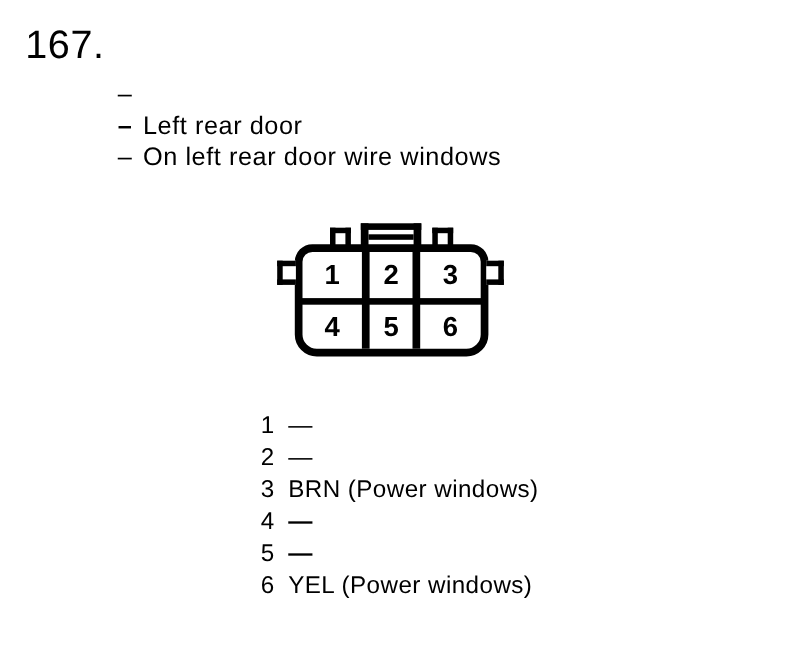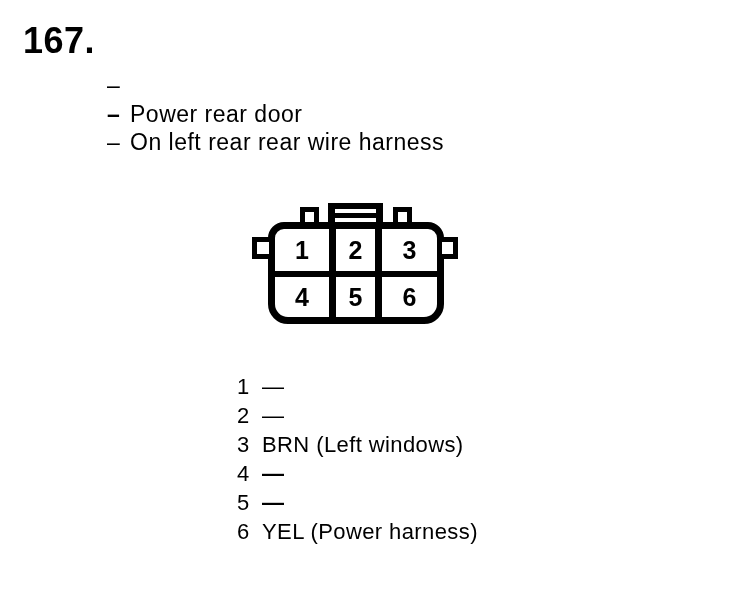--- a/index.html
+++ b/index.html
@@ -8,21 +8,21 @@
     position:relative; width:736px; height:590px;
     background:#fff; color:#000; overflow:hidden;
     font-family:"Liberation Sans", sans-serif;
     -webkit-font-smoothing:none;
   }
 
   
   .heading {
     position:absolute; left:23px; top:22px;
     display:flex; gap:16px;
-    font-weight:bold; font-size:36px; line-height:38px;
+    font-weight:normal; font-size:36px; line-height:38px;
     letter-spacing:0.5px; white-space:nowrap;
   }
 
   
   .notes { position:absolute; left:107px; top:71px; list-style:none; }
   .note-row { display:flex; font-size:23px; line-height:28.7px; letter-spacing:0.5px; white-space:nowrap; }
   .note-row .dash { width:23px; }
   .bold { font-weight:bold; }
 
   
@@ -82,25 +82,25 @@
   <div class="heading">
     <span>167.</span>
   </div>
 
   <ul class="notes">
     <li class="note-row">
       <span class="dash">–</span>
     </li>
     <li class="note-row">
       <span class="dash bold">–</span>
-      <span>Power rear door</span>
+      <span>Left rear door</span>
     </li>
     <li class="note-row">
       <span class="dash">–</span>
-      <span>On left rear rear wire harness</span>
+      <span>On left rear door wire windows</span>
     </li>
   </ul>
 
   <div class="connector">
     <div class="part tab-small left"></div>
     <div class="part tab-center">
       <div class="rib"></div>
     </div>
     <div class="part tab-small right"></div>
 
@@ -125,29 +125,29 @@
     <div class="pin-row">
       <span class="pin-num">1</span>
       <span class="pin-label">—</span>
     </div>
     <div class="pin-row">
       <span class="pin-num">2</span>
       <span class="pin-label">—</span>
     </div>
     <div class="pin-row">
       <span class="pin-num">3</span>
-      <span class="pin-label">BRN (Left windows)</span>
+      <span class="pin-label">BRN (Power windows)</span>
     </div>
     <div class="pin-row">
       <span class="pin-num">4</span>
       <span class="pin-label bold">—</span>
     </div>
     <div class="pin-row">
       <span class="pin-num">5</span>
       <span class="pin-label bold">—</span>
     </div>
     <div class="pin-row">
       <span class="pin-num">6</span>
-      <span class="pin-label">YEL (Power harness)</span>
+      <span class="pin-label">YEL (Power windows)</span>
     </div>
   </div>
 
 </div>
 
 </body></html>

